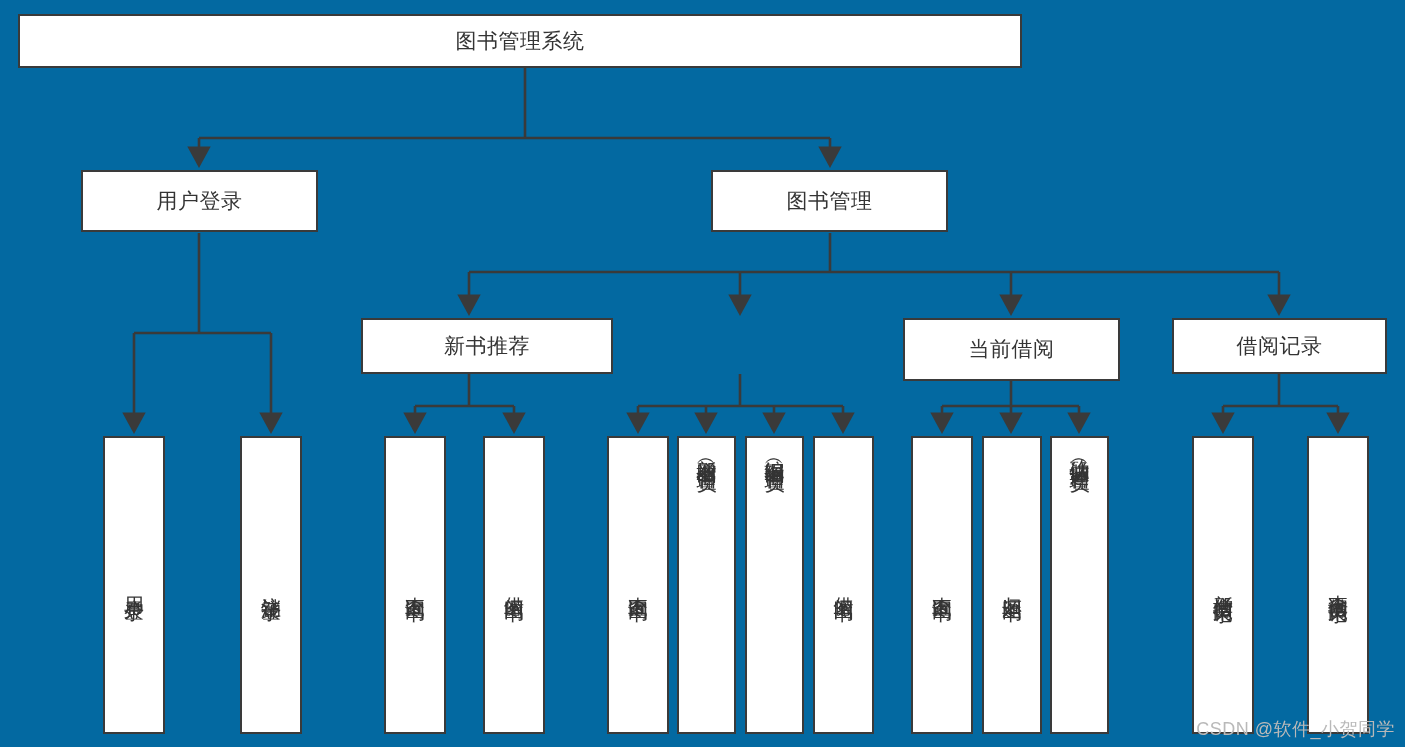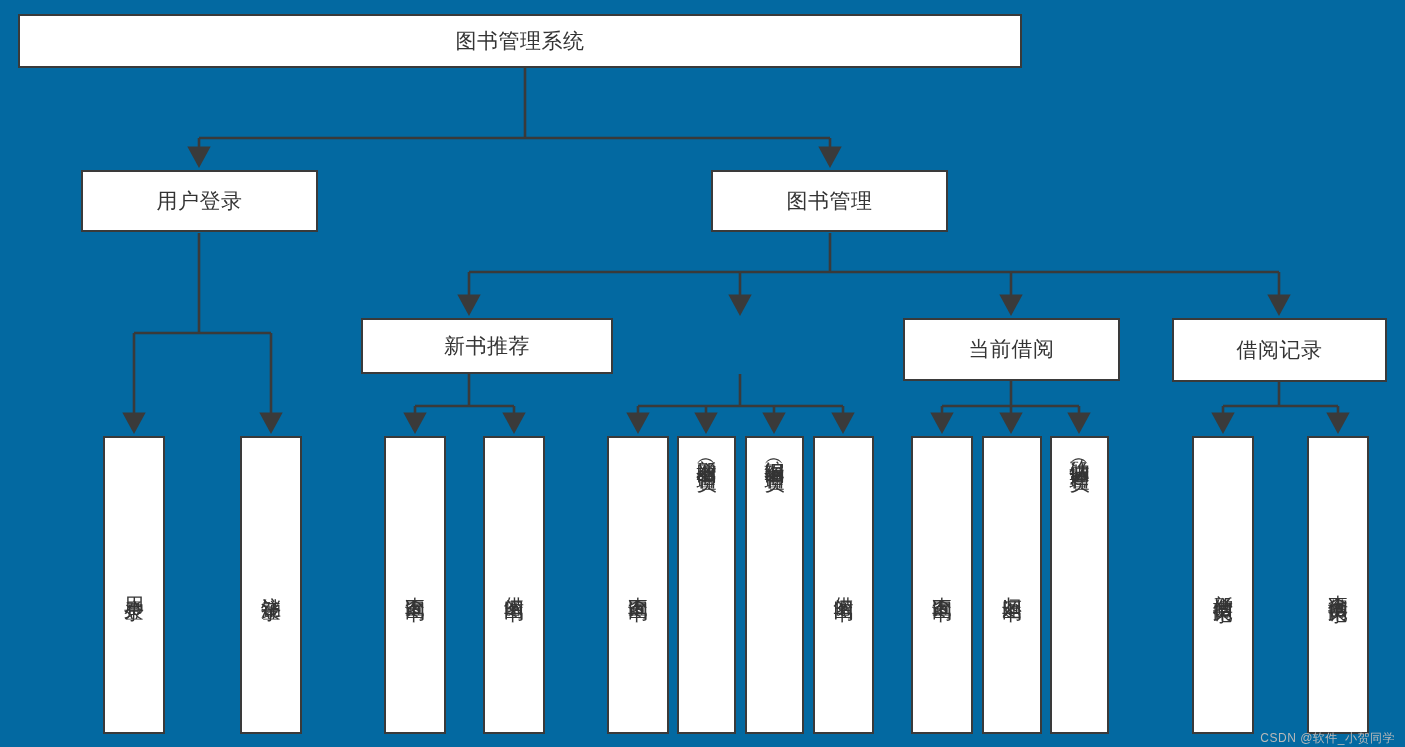--- a/index.html
+++ b/index.html
@@ -59,22 +59,22 @@
     white-space: nowrap;
   }
   
   .node.vertical.mid {
     align-items: center;
     padding-top: 0;
   }
   .watermark {
     position: absolute;
     right: 10px;
-    bottom: 0;
-    font-size: 12px;
+    bottom: 6px;
+    font-size: 18px;
     color: #b9b9b9;
     white-space: nowrap;
     letter-spacing: 0.5px;
   }
 </style>
 </head>
 <body>
 
 <div id="canvas">
 
@@ -145,21 +145,21 @@
 
   <div class="node" style="left:361px; top:318px; width:252px; height:56px;">
     <span class="node-label">新书推荐</span>
   </div>
 
 
   <div class="node" style="left:903px; top:318px; width:217px; height:63px;">
     <span class="node-label">当前借阅</span>
   </div>
 
-  <div class="node" style="left:1172px; top:318px; width:215px; height:64px;">
+  <div class="node" style="left:1172px; top:318px; width:215px; height:56px;">
     <span class="node-label">借阅记录</span>
   </div>
 
   <div class="node vertical mid" style="left:103px; top:436px; width:62px; height:298px;">
     <span class="node-label">用户登录</span>
   </div>
 
   <div class="node vertical mid" style="left:240px; top:436px; width:62px; height:298px;">
     <span class="node-label">注销登录</span>
   </div>

